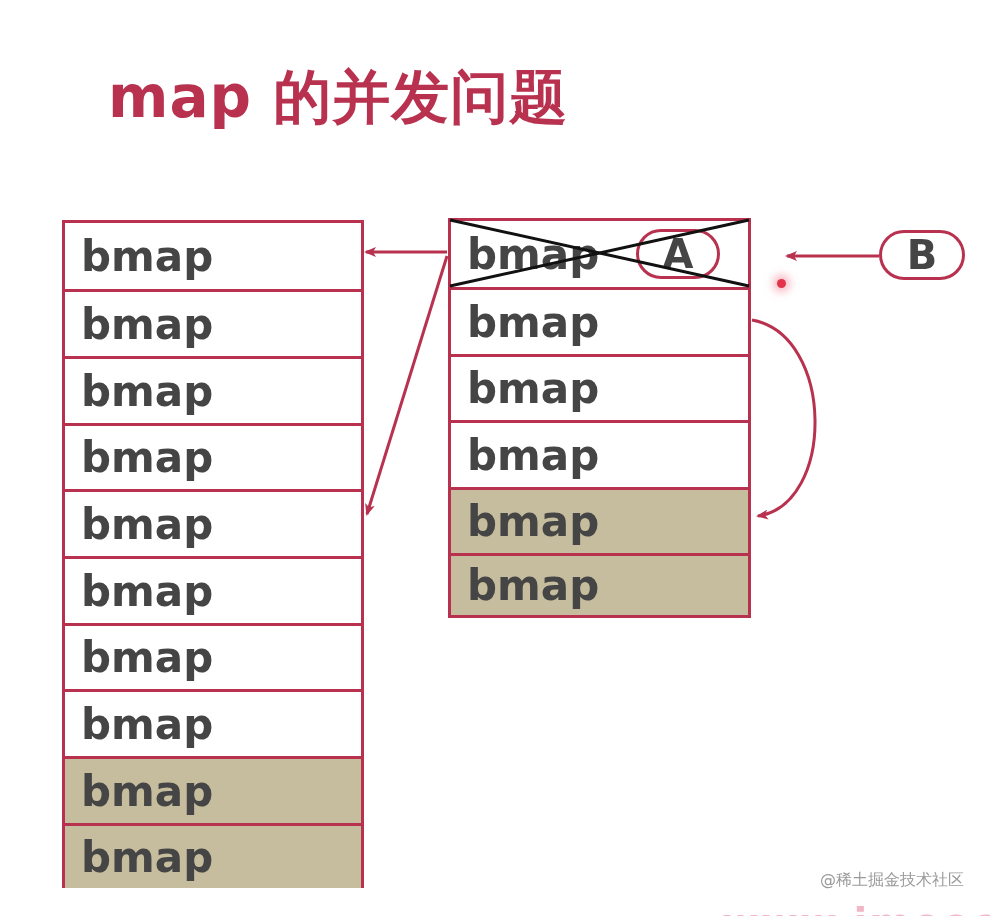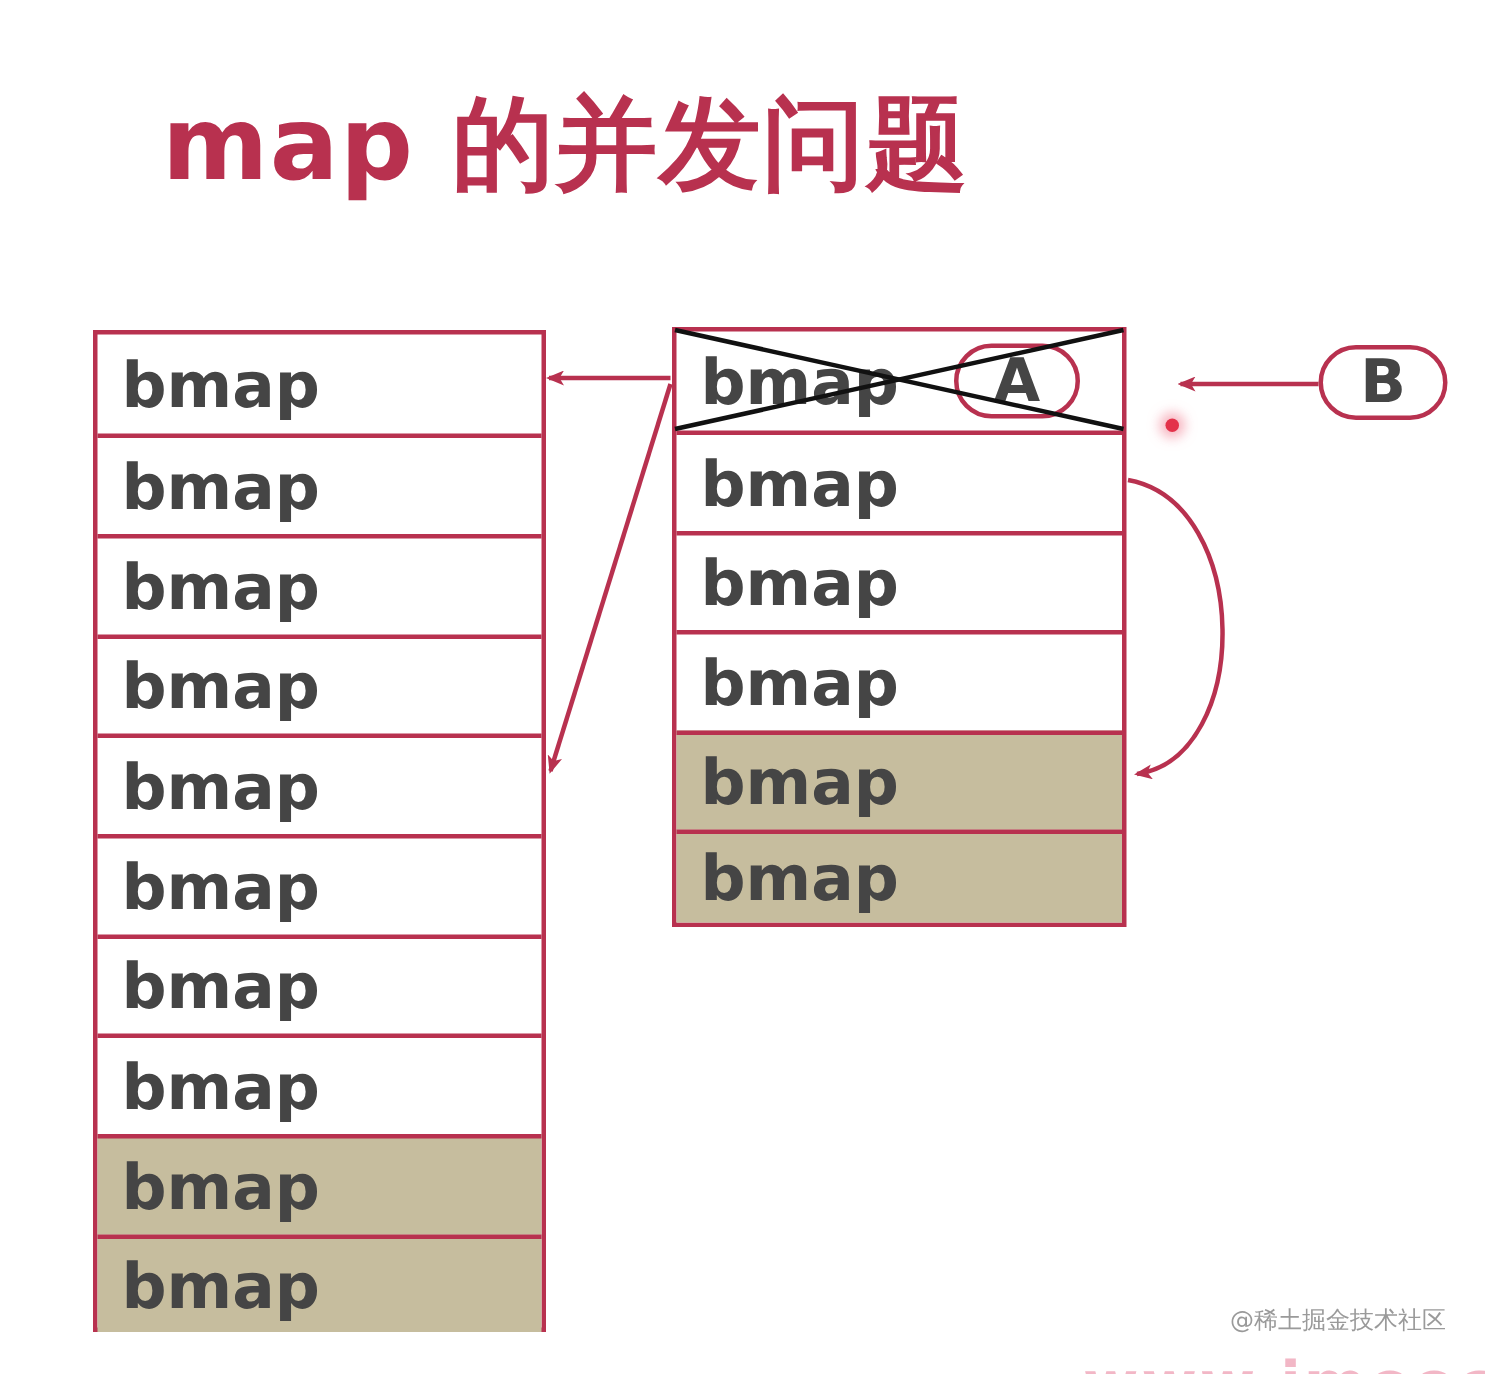--- a/index.html
+++ b/index.html
@@ -3,21 +3,21 @@
   <meta charset="utf-8">
   <style>
     html, body { margin: 0; padding: 0; }
     body {
       width: 990px; height: 916px; position: relative; overflow: hidden;
       background: #ffffff;
       font-family: "DejaVu Sans", "Liberation Sans", sans-serif;
     }
     .title {
       position: absolute; left: 108px; top: 52px;
-      font-size: 68px; font-weight: bold; color: #b8314f;
+      font-size: 58px; font-weight: bold; color: #b8314f;
       letter-spacing: 1px; line-height: 90px; white-space: nowrap;
     }
     .table {
       position: absolute;
       border: 3px solid #b8314f;
       box-sizing: border-box;
     }
     .cell {
       position: absolute; left: 0; right: 0;
       box-sizing: border-box;

